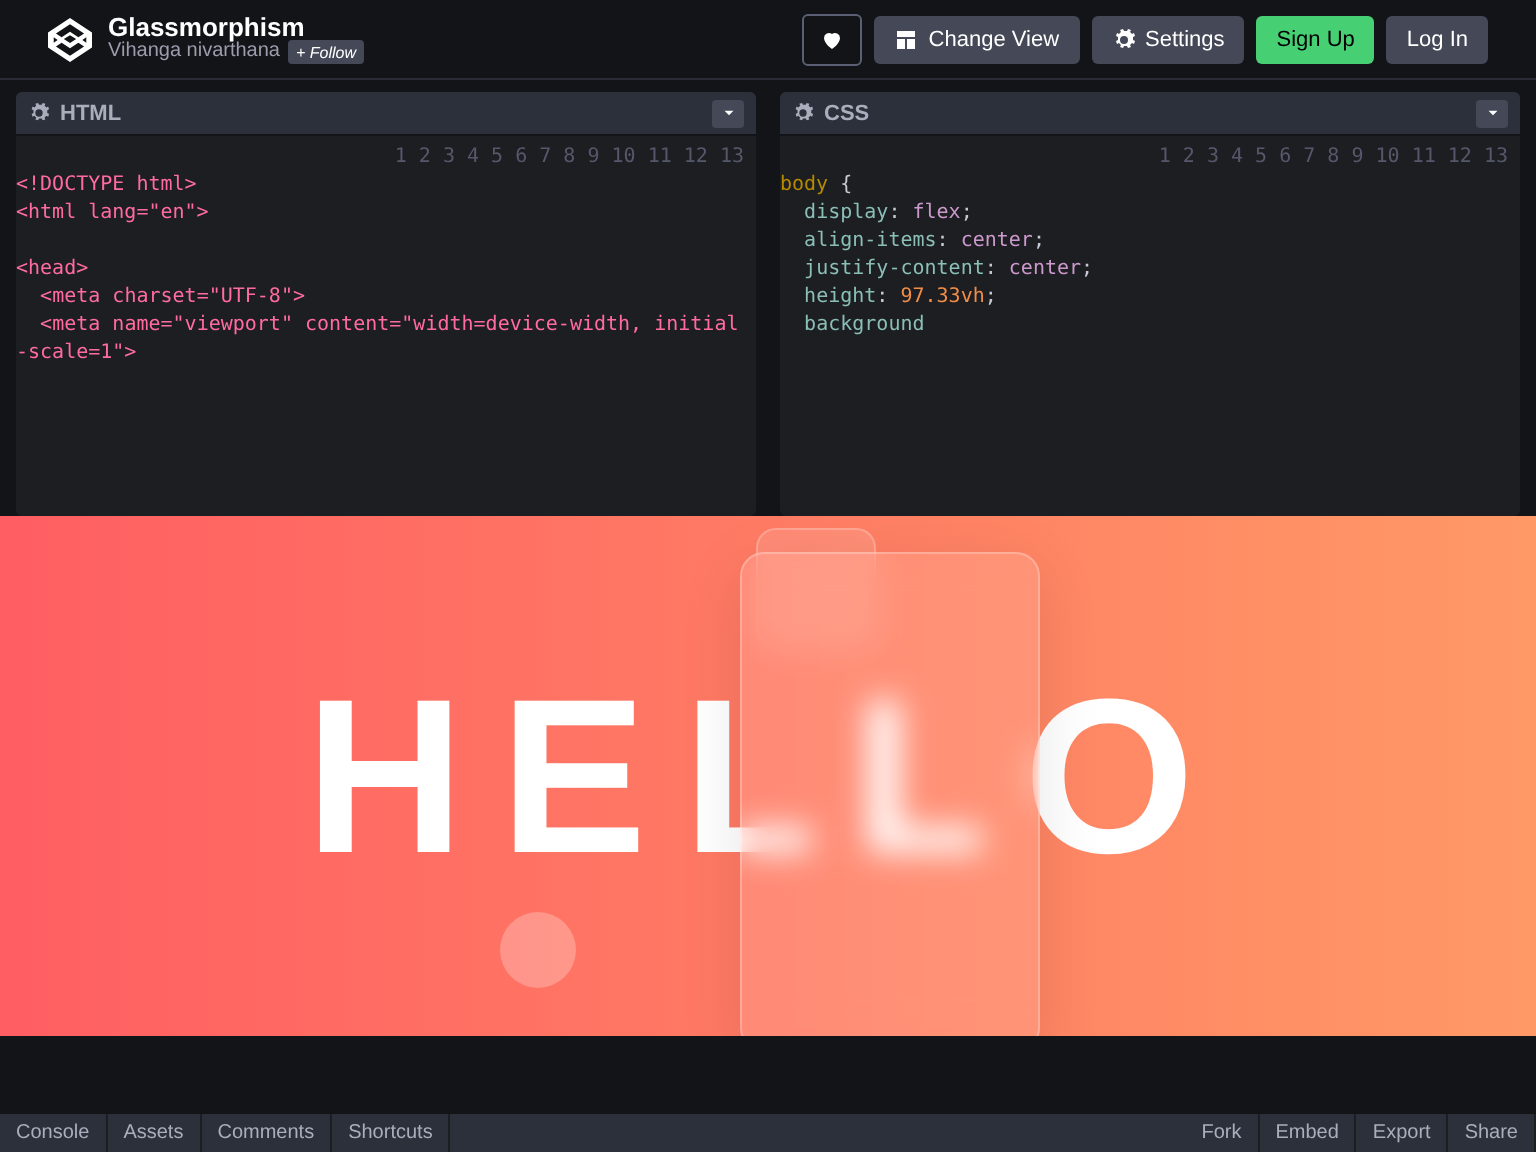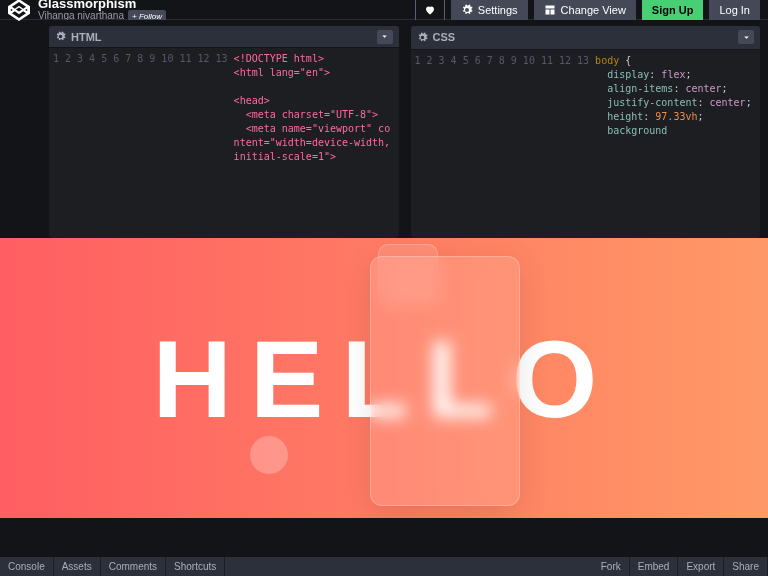--- a/index.html
+++ b/index.html
@@ -7,25 +7,25 @@
   font-family: -apple-system, BlinkMacSystemFont, "Segoe UI", sans-serif;
   background: #131417;
   color: #c7c9d3;
   width: 768px;
   height: 576px;
   overflow: hidden;
   display: flex;
   flex-direction: column;
 }
 .header {
-  height: 20px;
+  height: 40px;
   background: #131417;
   display: flex;
   align-items: center;
-  padding: 0 8px;
+  padding: 0 24px;
   border-bottom: 1px solid #2a2c35;
 }
 .logo-icon {
   width: 22px;
   height: 22px;
   margin-right: 8px;
   fill: #fff;
 }
 .title-block { flex: 1; }
 .pen-title { color: #fff; font-size: 13px; font-weight: 700; line-height: 1; }
@@ -33,31 +33,30 @@
 .follow-btn {
   background: #444857; color: #fff; border: none; font-size: 8px;
   padding: 1px 4px; border-radius: 2px; cursor: pointer; font-style: italic;
 }
 .header-buttons { display: flex; gap: 6px; align-items: center; }
 .hbtn {
   background: #444857; color: #fff; border: none;
   font-size: 11px; padding: 6px 10px; border-radius: 3px;
   display: flex; align-items: center; gap: 5px; cursor: pointer;
 }
-.hbtn.signup { background: #47cf73; color: #000; font-weight: 700; }
+.hbtn.signup { background: #47cf73; color: #000; font-weight: 400; }
 .hbtn svg { width: 12px; height: 12px; fill: #fff; }
 .hbtn.heart { padding: 6px 8px; border: 1px solid #5a5f73; background: transparent; }
 
 .editors {
   display: flex;
   height: 218px;
   gap: 12px;
   padding: 6px 8px 0 8px;
   background: #131417;
-  margin-left: 41px;
 }
 .editor {
   flex: 1;
   display: flex;
   flex-direction: column;
   background: #1d1e22;
   border-radius: 3px;
   overflow: hidden;
   min-width: 0;
 }
@@ -75,20 +74,21 @@
 .editor-head .gear { width: 11px; height: 11px; margin-right: 5px; fill: #aaaebc; }
 .editor-head .chev { margin-left: auto; background: #444857; border-radius: 2px; width: 16px; height: 14px; display:flex; align-items:center; justify-content:center; }
 .editor-head .chev svg { width: 9px; height: 9px; fill: #fff; }
 .code {
   font-family: "Menlo", "Consolas", monospace;
   font-size: 10px;
   line-height: 14px;
   padding: 4px 0;
   overflow: hidden;
   display: flex;
+  flex-direction: column;
 }
 .gutter {
   color: #55586a;
   text-align: right;
   padding: 0 6px 0 4px;
   user-select: none;
 }
 .lines { flex: 1; white-space: pre-wrap; word-break: break-all; color: #c7c9d3; padding-right: 6px; }
 .tok-tag { color: #ff6b9d; text-align: right; }
 .tok-sel { color: #b58900; }
@@ -168,29 +168,29 @@
     </div>
   </div>
   <div class="header-buttons">
     <button class="hbtn heart">
         <svg viewBox="0 0 24 24">
           <path d="M12 21s-8-5.3-8-11a5 5 0 0 1 8-4 5 5 0 0 1 8 4c0 5.7-8 11-8 11z"></path>
         </svg>
       </button>
     <button class="hbtn">
         <svg viewBox="0 0 24 24">
-          <path d="M12 8a4 4 0 1 0 0 8 4 4 0 0 0 0-8zm9 4l2 1-1 3-2-1a9 9 0 0 1-2 2l1 2-3 1-1-2h-3l-1 2-3-1 1-2a9 9 0 0 1-2-2l-2 1-1-3 2-1v-3l-2-1 1-3 2 1a9 9 0 0 1 2-2l-1-2 3-1 1 2h3l1-2 3 1-1 2a9 9 0 0 1 2 2l2-1 1 3-2 1v3z"></path>
-        </svg>
-        <span>Settings</span>
+          <path d="M3 3h18v6H3zM3 11h8v10H3zM13 11h8v10h-8z"></path>
+        </svg>
+        <span>Change View</span>
       </button>
     <button class="hbtn">
         <svg viewBox="0 0 24 24">
-          <path d="M3 3h18v6H3zM3 11h8v10H3zM13 11h8v10h-8z"></path>
-        </svg>
-        <span>Change View</span>
+          <path d="M12 8a4 4 0 1 0 0 8 4 4 0 0 0 0-8zm9 4l2 1-1 3-2-1a9 9 0 0 1-2 2l1 2-3 1-1-2h-3l-1 2-3-1 1-2a9 9 0 0 1-2-2l-2 1-1-3 2-1v-3l-2-1 1-3 2 1a9 9 0 0 1 2-2l-1-2 3-1 1 2h3l1-2 3 1-1 2a9 9 0 0 1 2 2l2-1 1 3-2 1v3z"></path>
+        </svg>
+        <span>Settings</span>
       </button>
     <button class="hbtn signup">Sign Up</button>
     <button class="hbtn">Log In</button>
   </div>
 </div>
 
 <div class="editors">
 
   <div class="editor">
     <div class="editor-head">

